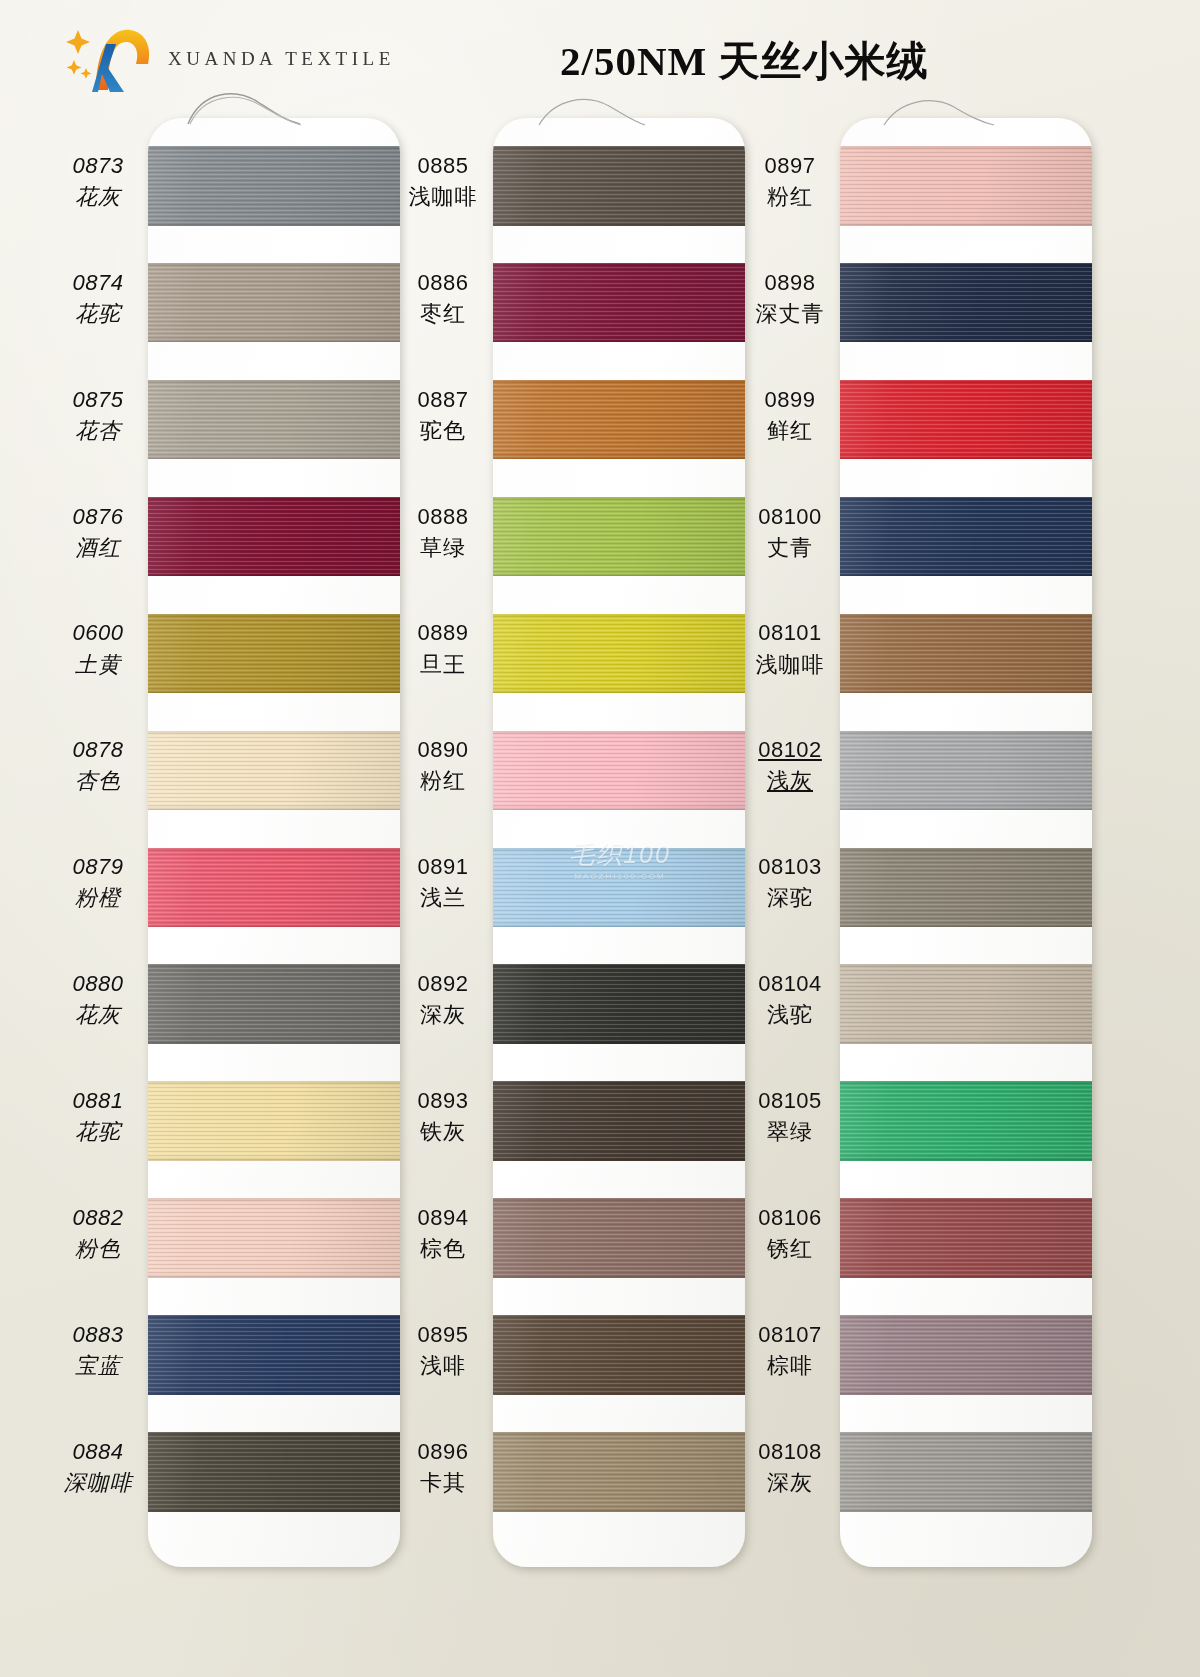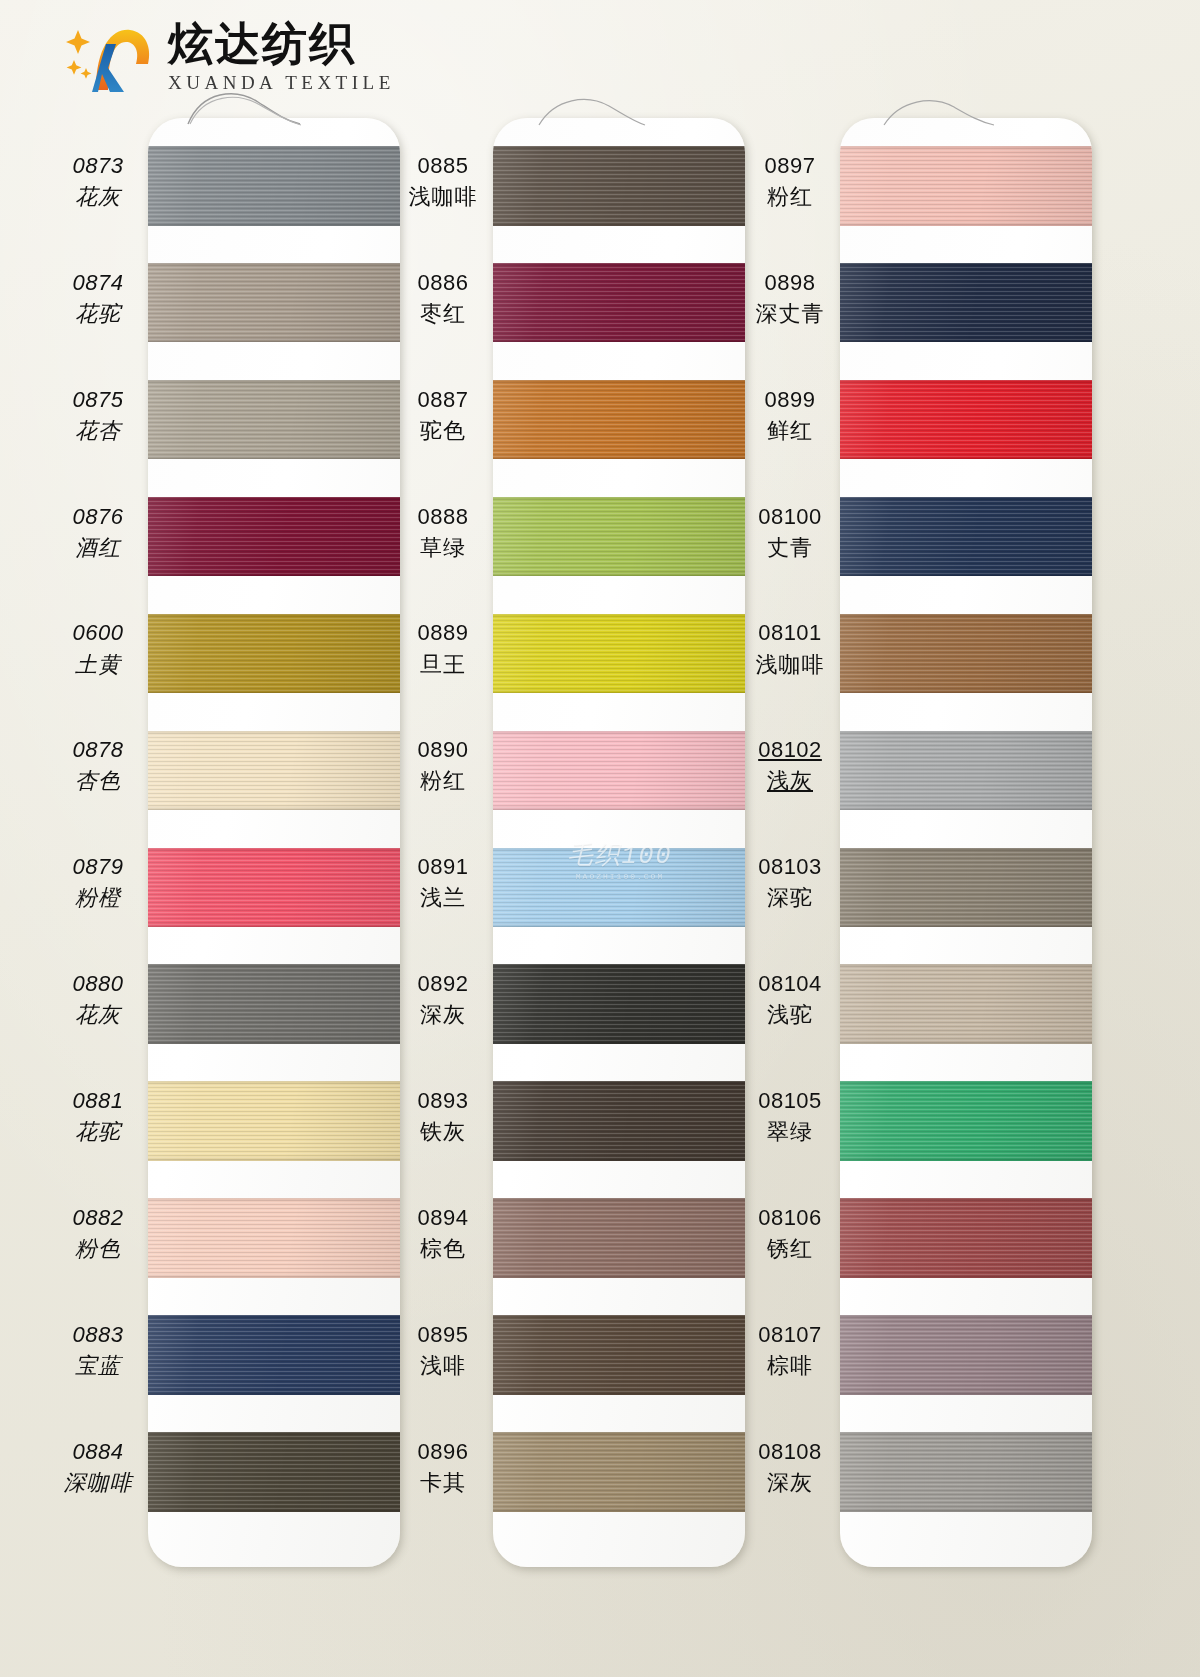--- a/index.html
+++ b/index.html
@@ -185,21 +185,21 @@
   }
 
   
   #watermark {
     position: absolute;
     left: 545px;
     top: 838px;
     width: 150px;
     text-align: center;
     color: rgba(255,255,255,0.66);
-    font-family: Liberation Mono, monospace;
+    font-family: Liberation Sans, sans-serif;
     font-size: 25px;
     letter-spacing: 2px;
     font-style: italic;
     pointer-events: none;
     text-shadow: 0 1px 1px rgba(0,0,0,0.08);
   }
   #watermark .wm-sub {
     display: block;
     font-size: 8px;
     letter-spacing: 2px;
@@ -230,25 +230,25 @@
           </linearGradient>
         </defs>
         <path d="M34 72 C34 26, 52 10, 68 12 C84 14, 90 30, 86 46 L74 46 C78 32, 72 24, 64 24 C52 24, 46 40, 46 72 Z" fill="url(#gOrange)"></path>
         <path d="M30 74 L44 26 L54 26 L46 50 L62 74 L48 74 L40 56 L36 74 Z" fill="url(#gBlue)"></path>
         <path d="M16 12 l3.5 8.5 8.5 3.5 -8.5 3.5 -3.5 8.5 -3.5 -8.5 -8.5 -3.5 8.5 -3.5 Z" fill="#f5a81c"></path>
         <path d="M12 42 l2.2 5.2 5.2 2.2 -5.2 2.2 -2.2 5.2 -2.2 -5.2 -5.2 -2.2 5.2 -2.2 Z" fill="#f5a81c"></path>
         <path d="M24 50 l1.6 3.8 3.8 1.6 -3.8 1.6 -1.6 3.8 -1.6 -3.8 -3.8 -1.6 3.8 -1.6 Z" fill="#f5a81c"></path>
       </svg>
     </div>
     <div id="logo-text">
-      <div id="logo-cn">炫达纺织</div>
       <div id="logo-en">XUANDA TEXTILE</div>
     </div>
   </div>
 
+  <div id="title">2/50NM 天丝小米绒</div>
 </div>
 
 <div class="column" id="column-0">
   <div class="card">
     <svg class="hang-thread" viewBox="0 0 120 40">
       <path d="M4 38 C18 4, 52 2, 74 16 C88 25, 100 34, 116 38" stroke="#9a9a9a" stroke-width="1.4" fill="none"></path>
       <path d="M6 38 C20 8, 54 6, 76 19 C90 27, 102 35, 117 39" stroke="#b5b5b5" stroke-width="1.1" fill="none"></path>
     </svg>
     <div class="swatches">
         <div class="swatch" style="top: 28px; height: 79.5033px; background-color: rgb(132, 138, 142);"></div>

